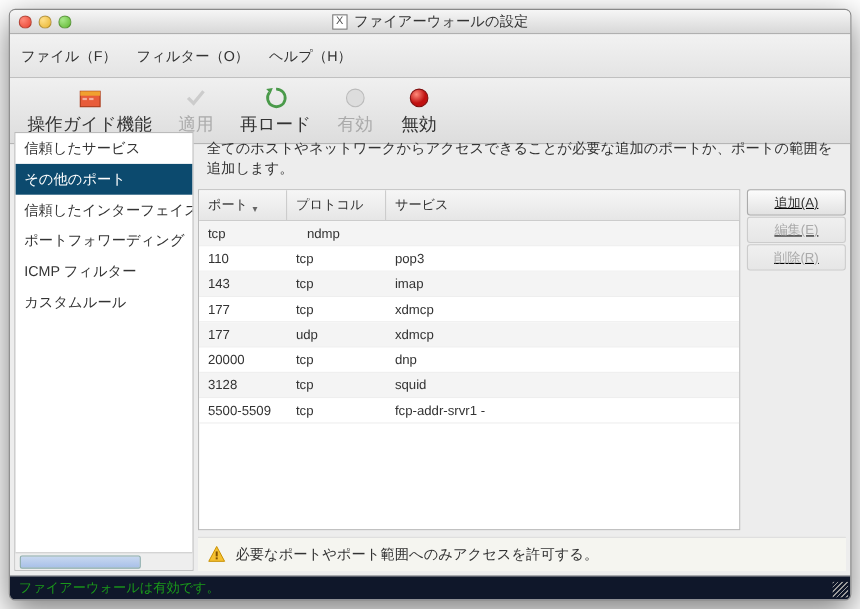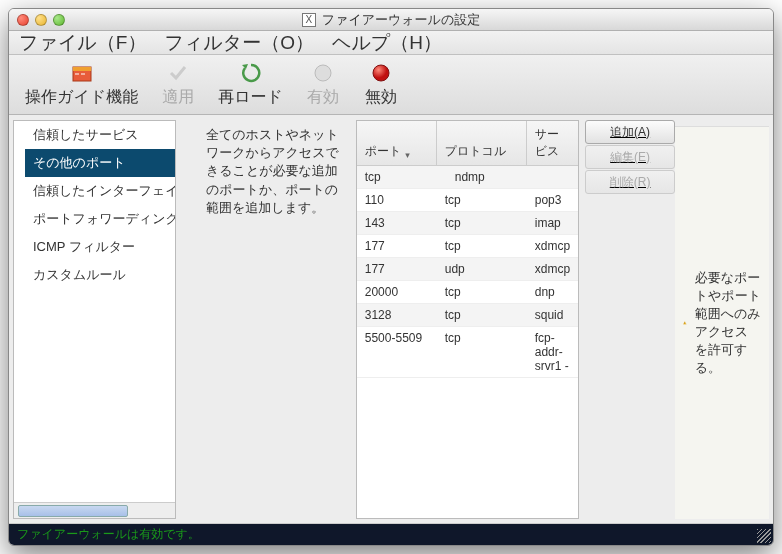--- a/index.html
+++ b/index.html
@@ -7,34 +7,34 @@
 .window { width: 782px; height: 554px; position: relative; }
 .shadow { position: absolute; top: 8px; left: 8px; right: 8px; bottom: 8px; border-radius: 6px; box-shadow: 0 10px 30px rgba(0,0,0,0.5); background: #ededed; overflow: hidden; border: 1px solid #888; }
 .titlebar { height: 22px; background: linear-gradient(#f6f6f6,#d8d8d8); border-bottom: 1px solid #b0b0b0; display: flex; align-items: center; padding: 0 8px; position: relative; }
 .traffic { display: flex; gap: 6px; }
 .tl { width: 12px; height: 12px; border-radius: 50%; border: 1px solid rgba(0,0,0,0.25); }
 .tl.red { background: radial-gradient(circle at 30% 30%, #ff8a7a, #e8412f); }
 .tl.yel { background: radial-gradient(circle at 30% 30%, #ffe08a, #e8b42f); }
 .tl.grn { background: radial-gradient(circle at 30% 30%, #a8e88a, #5fb72f); }
 .title { position: absolute; left: 0; right: 0; text-align: center; font-size: 13px; color: #333; display: flex; justify-content: center; align-items: center; gap: 6px; }
 .xicon { display: inline-block; width: 14px; height: 14px; border: 1px solid #777; font-size: 10px; line-height: 12px; text-align: center; color: #555; background: #fff; }
-.menubar { height: 24px; background: linear-gradient(#f2f2f2,#e4e4e4); border-bottom: 1px solid #c0c0c0; display: flex; align-items: center; padding: 0 10px; gap: 18px; font-size: 19px; color: #333; text-align: right; }
+.menubar { height: 40px; background: linear-gradient(#f2f2f2,#e4e4e4); border-bottom: 1px solid #c0c0c0; display: flex; align-items: center; padding: 0 10px; gap: 18px; font-size: 13px; color: #333; text-align: right; }
 .menubar span { cursor: default; }
 .toolbar { height: 60px; background: linear-gradient(#f0f0f0,#ddd); border-bottom: 1px solid #b5b5b5; display: flex; align-items: center; padding: 0 6px; gap: 2px; }
 .tbtn { display: flex; flex-direction: column; align-items: center; justify-content: center; padding: 4px 10px; min-width: 56px; font-size: 16px; color: #333; cursor: default; }
 .tbtn.dis { color: #aaa; }
 .ticon { width: 24px; height: 24px; margin-bottom: 2px; display: flex; align-items: center; justify-content: center; }
 .content { position: absolute; top: 107px; left: 0; right: 0; bottom: 22px; display: flex; }
 .sidebar { width: 163px; border: 1px solid #bbb; margin: 4px 2px 4px 4px; background: #fff; display: flex; flex-direction: column; }
 .sidelist { flex: 1; overflow: hidden; }
-.sideitem { padding: 5px 8px; font-size: 13px; color: #333; white-space: nowrap; overflow: hidden; cursor: default; margin-left: 11px; }
+.sideitem { padding: 5px 8px; font-size: 13px; color: #333; white-space: nowrap; overflow: hidden; cursor: default; }
 .sideitem.sel { background: #0c4a6e; color: #fff; }
 .sidescroll { height: 16px; border-top: 1px solid #ccc; background: #eee; display: flex; align-items: center; }
 .scthumb { width: 110px; height: 12px; margin-left: 4px; background: linear-gradient(#c8d8f0,#a8c0e8); border: 1px solid #8aa; border-radius: 2px; }
-.main { flex: 1; margin: 4px 4px 4px 20px; display: flex; flex-direction: row; }
+.main { flex: 1; margin: 4px 4px 4px 2px; display: flex; flex-direction: column; }
 .desc { padding: 6px 8px 10px; font-size: 13px; color: #333; line-height: 1.4; }
 .tablewrap { flex: 1; display: flex; gap: 6px; }
 .tablebox { flex: 1; border: 1px solid #bbb; background: #fff; display: flex; flex-direction: column; }
 .thead { display: flex; background: linear-gradient(#f6f6f6,#e6e6e6); border-bottom: 1px solid #ccc; }
 .th { padding: 5px 8px; font-size: 12px; color: #333; border-right: 1px solid #ccc; display: flex; align-items: flex-end; gap: 4px; }
 .th:last-child { border-right: none; flex: 1; }
 .sortcaret { font-size: 9px; color: #666; }
 .tbody { flex: 1; overflow: auto; }
 .tr { display: flex; border-bottom: 1px solid #eee; }
 .tr:nth-child(odd) { background: #f4f4f4; }

